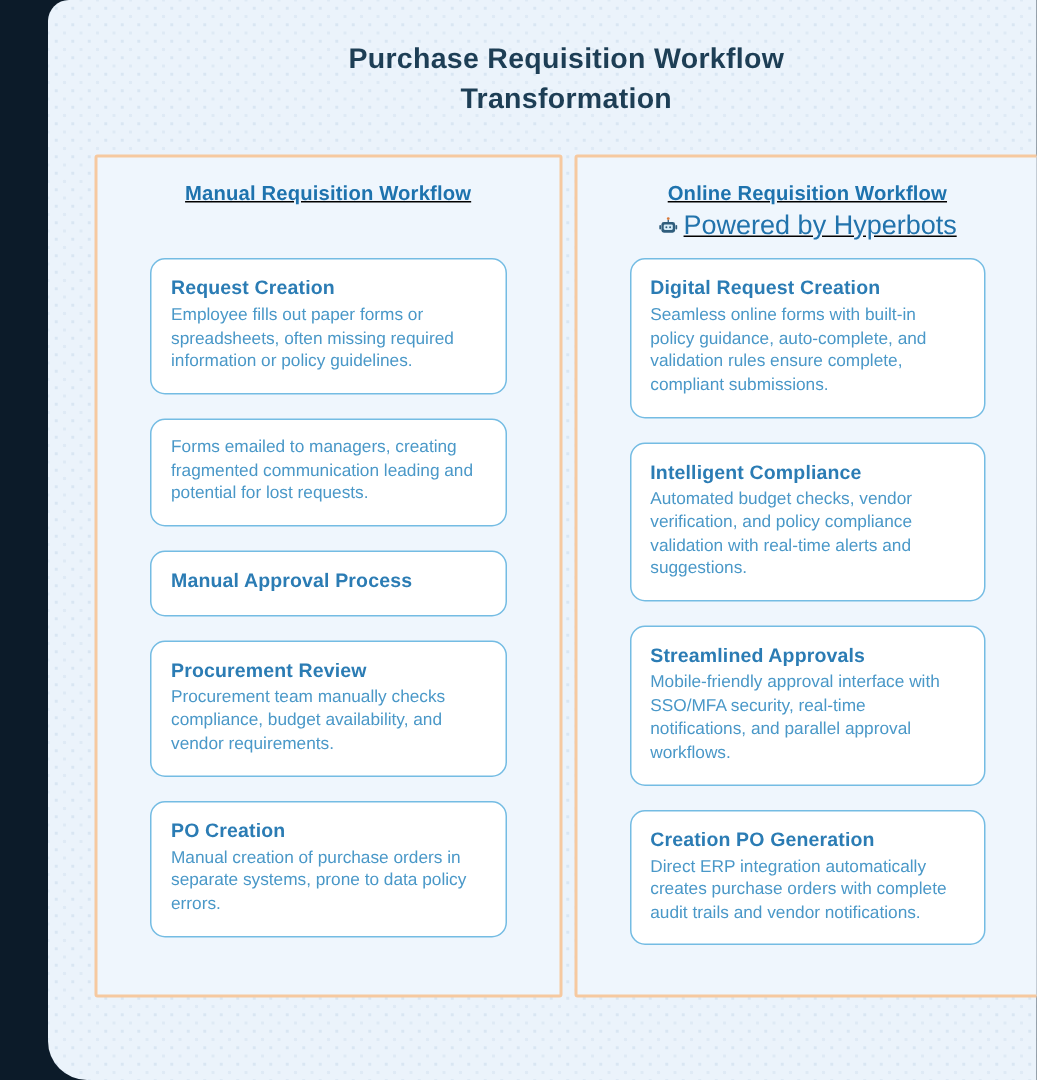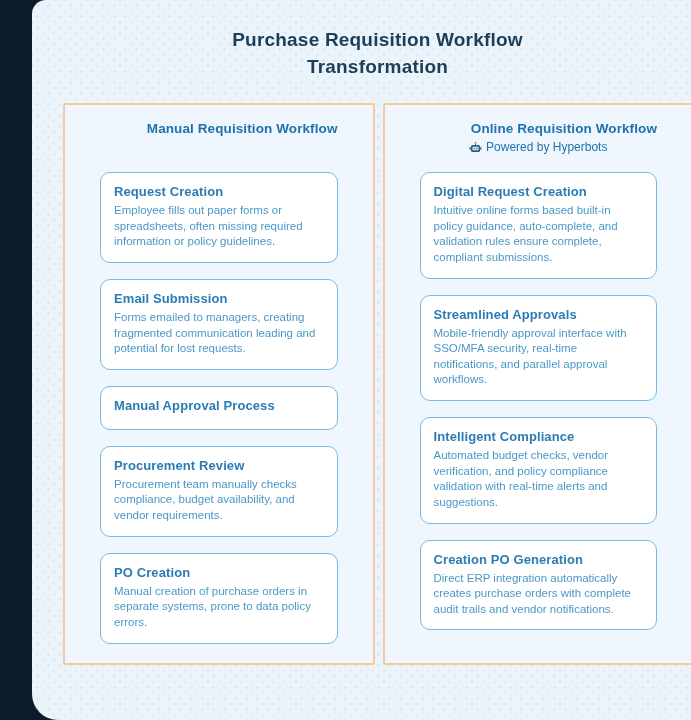--- a/index.html
+++ b/index.html
@@ -42,31 +42,32 @@
     height: 562px;
     border: 2px solid var(--panel-border, #f6c9a0);
     border-radius: 2px;
     background: var(--panel-bg, #eff6fd);
     padding: 16px 35px 0 35px;
     display: flex;
     flex-direction: column;
   }
   .panel-head {
     height: 51px;
-    text-align: right;
+    text-align: center;
+    text-decoration: underline;
   }
   .panel-title {
     font-size: 13.5px;
     font-weight: 700;
     color: var(--header-color, #1e73ae);
     letter-spacing: 0.1px;
   }
   .panel-subtitle {
     margin-top: 4px;
-    font-size: 12px;
+    font-size: 18px;
     font-weight: 500;
     color: var(--subheader-color, #2273ac);
     display: flex;
     align-items: center;
     justify-content: center;
     gap: 4px;
   }
   .robot-icon { display: inline-flex; align-items: center; }
   .cards {
     display: flex;
@@ -108,21 +109,20 @@
       <div class="panel-head">
         <div class="panel-title">Manual Requisition Workflow</div>
       </div>
       <div class="cards">
   <div class="card">
     <div class="card-title">Request Creation</div>
     <div class="card-desc">Employee fills out paper forms or spreadsheets, often missing required information or policy guidelines.</div>
   </div>
 
   <div class="card">
-    <div class="card-title">Email Submission</div>
     <div class="card-desc">Forms emailed to managers, creating fragmented communication leading and potential for lost requests.</div>
   </div>
 
   <div class="card">
     <div class="card-title">Manual Approval Process</div>
   </div>
 
   <div class="card">
     <div class="card-title">Procurement Review</div>
     <div class="card-desc">Procurement team manually checks compliance, budget availability, and vendor requirements.</div>
@@ -150,32 +150,32 @@
               <circle cx="9.7" cy="13.8" r="1.2" fill="#2f5d7c"></circle>
               <circle cx="14.3" cy="13.8" r="1.2" fill="#2f5d7c"></circle>
             </svg>
           </span>
           <span>Powered by Hyperbots</span>
         </div>
       </div>
       <div class="cards">
   <div class="card">
     <div class="card-title">Digital Request Creation</div>
-    <div class="card-desc">Intuitive online forms based built-in policy guidance, auto-complete, and validation rules ensure complete, compliant submissions.</div>
+    <div class="card-desc">Seamless online forms with built-in policy guidance, auto-complete, and validation rules ensure complete, compliant submissions.</div>
   </div>
 
 
   <div class="card">
-    <div class="card-title">Streamlined Approvals</div>
-    <div class="card-desc">Mobile-friendly approval interface with SSO/MFA security, real-time notifications, and parallel approval workflows.</div>
+    <div class="card-title">Intelligent Compliance</div>
+    <div class="card-desc">Automated budget checks, vendor verification, and policy compliance validation with real-time alerts and suggestions.</div>
   </div>
 
   <div class="card">
-    <div class="card-title">Intelligent Compliance</div>
-    <div class="card-desc">Automated budget checks, vendor verification, and policy compliance validation with real-time alerts and suggestions.</div>
+    <div class="card-title">Streamlined Approvals</div>
+    <div class="card-desc">Mobile-friendly approval interface with SSO/MFA security, real-time notifications, and parallel approval workflows.</div>
   </div>
 
   <div class="card">
     <div class="card-title">Creation PO Generation</div>
     <div class="card-desc">Direct ERP integration automatically creates purchase orders with complete audit trails and vendor notifications.</div>
   </div>
 </div>
     </div>
 
   </div>

